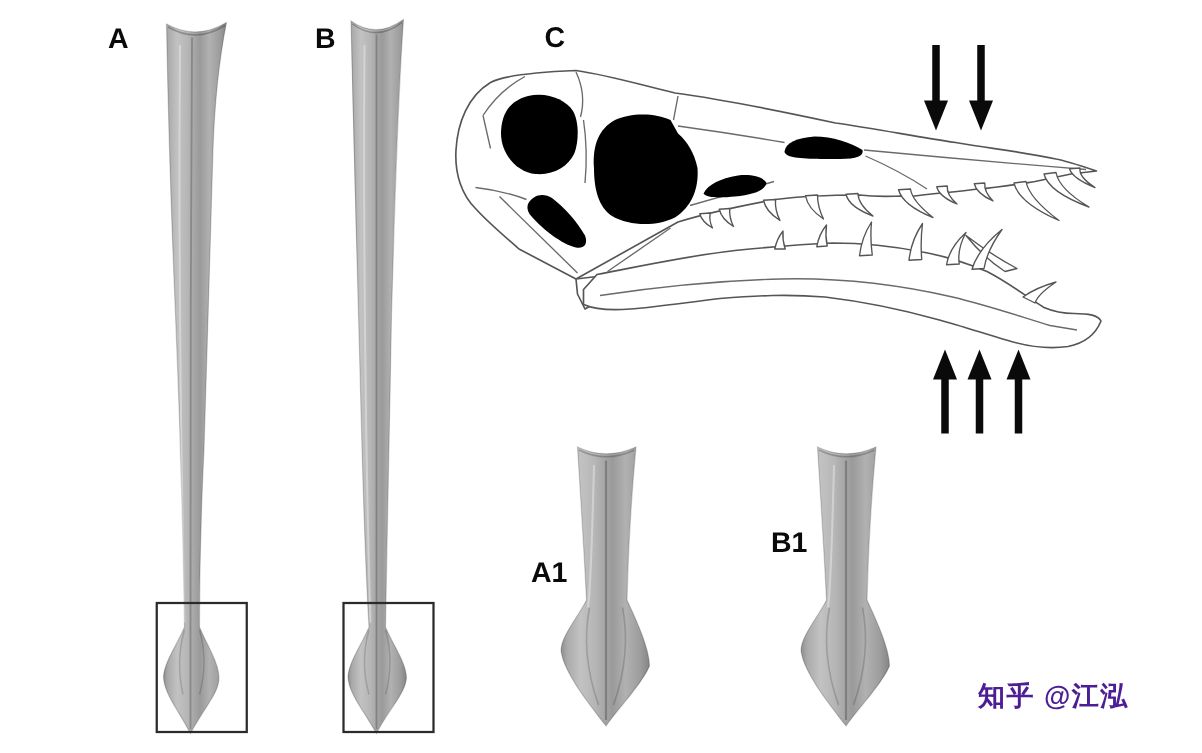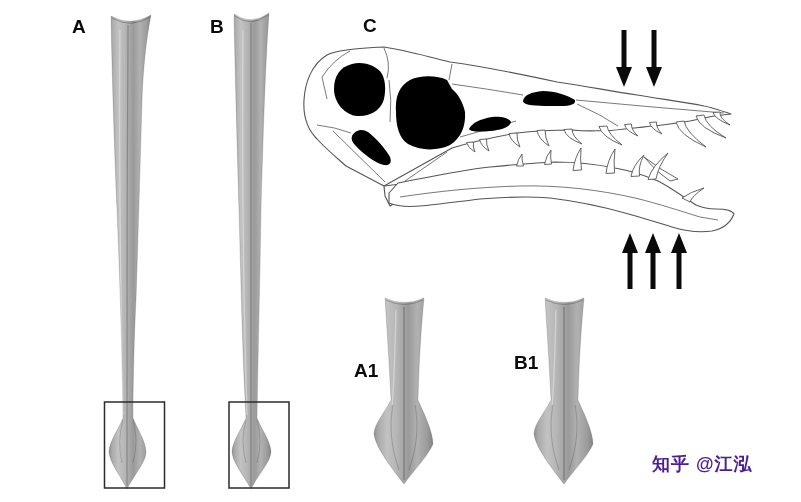--- a/index.html
+++ b/index.html
@@ -184,17 +184,17 @@
       <path d="M564,307 C564,360 564,420 564,480" fill="none" stroke="rgba(40,40,40,0.3)" stroke-width="1.4"></path>
       <path d="M553,405 Q547,436 559,470" fill="none" stroke="rgba(0,0,0,0.16)" stroke-width="1.1"></path>
       <path d="M575,405 Q581,436 569,470" fill="none" stroke="rgba(0,0,0,0.16)" stroke-width="1.1"></path>
       <path d="M556,310 C555,350 554,390 552,405" fill="none" stroke="rgba(255,255,255,0.35)" stroke-width="1.4"></path>
     </g>
   </svg>
 
   <div class="panel-label" style="left:72px;top:16px;">A</div>
   <div class="panel-label" style="left:210px;top:16px;">B</div>
   <div class="panel-label" style="left:363px;top:15px;">C</div>
-  <div class="panel-label" style="left:354px;top:360px;">A1</div>
+  <div class="panel-label" style="left:354px;top:372px;">A1</div>
   <div class="panel-label" style="left:514px;top:352px;">B1</div>
 
   <div class="watermark">知乎 @江泓</div>
 </div>
 
 </body></html>

